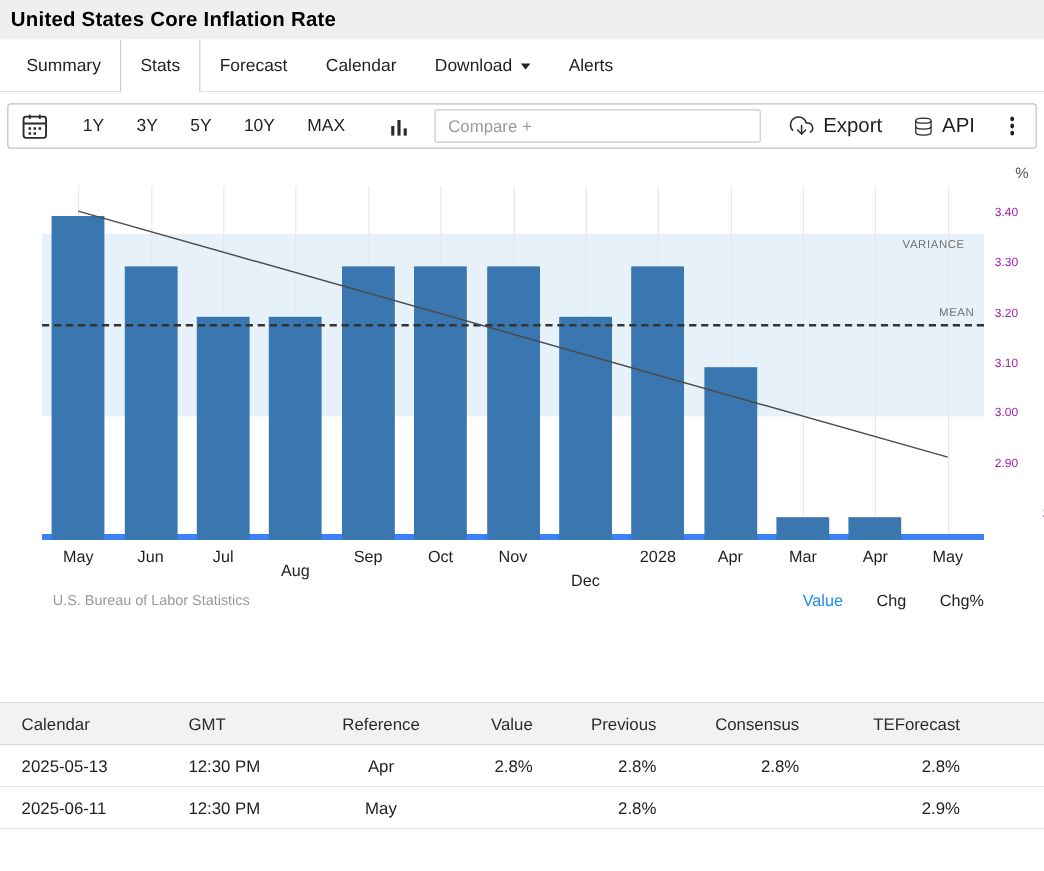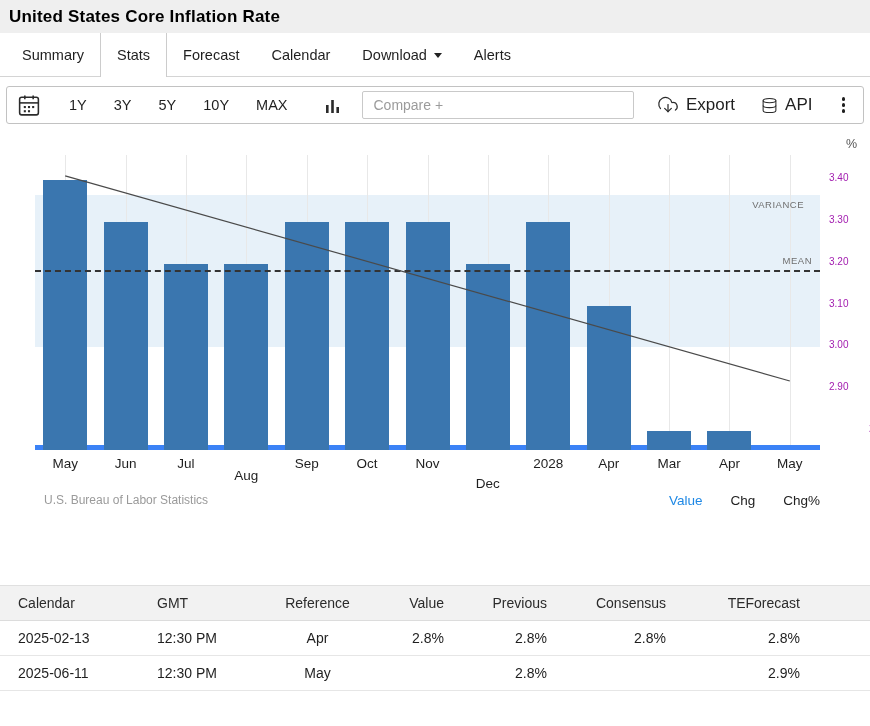--- a/index.html
+++ b/index.html
@@ -227,21 +227,21 @@
             <th>GMT</th>
             <th>Reference</th>
             <th>Value</th>
             <th>Previous</th>
             <th>Consensus</th>
             <th>TEForecast</th>
           </tr>
         </thead>
       <tbody>
           <tr>
-            <td>2025-02-13</td>
+            <td>2025-05-13</td>
             <td>12:30 PM</td>
             <td>Apr</td>
             <td>2.8%</td>
             <td>2.8%</td>
             <td>2.8%</td>
             <td>2.8%</td>
           </tr>
           <tr>
             <td>2025-06-11</td>
             <td>12:30 PM</td>

